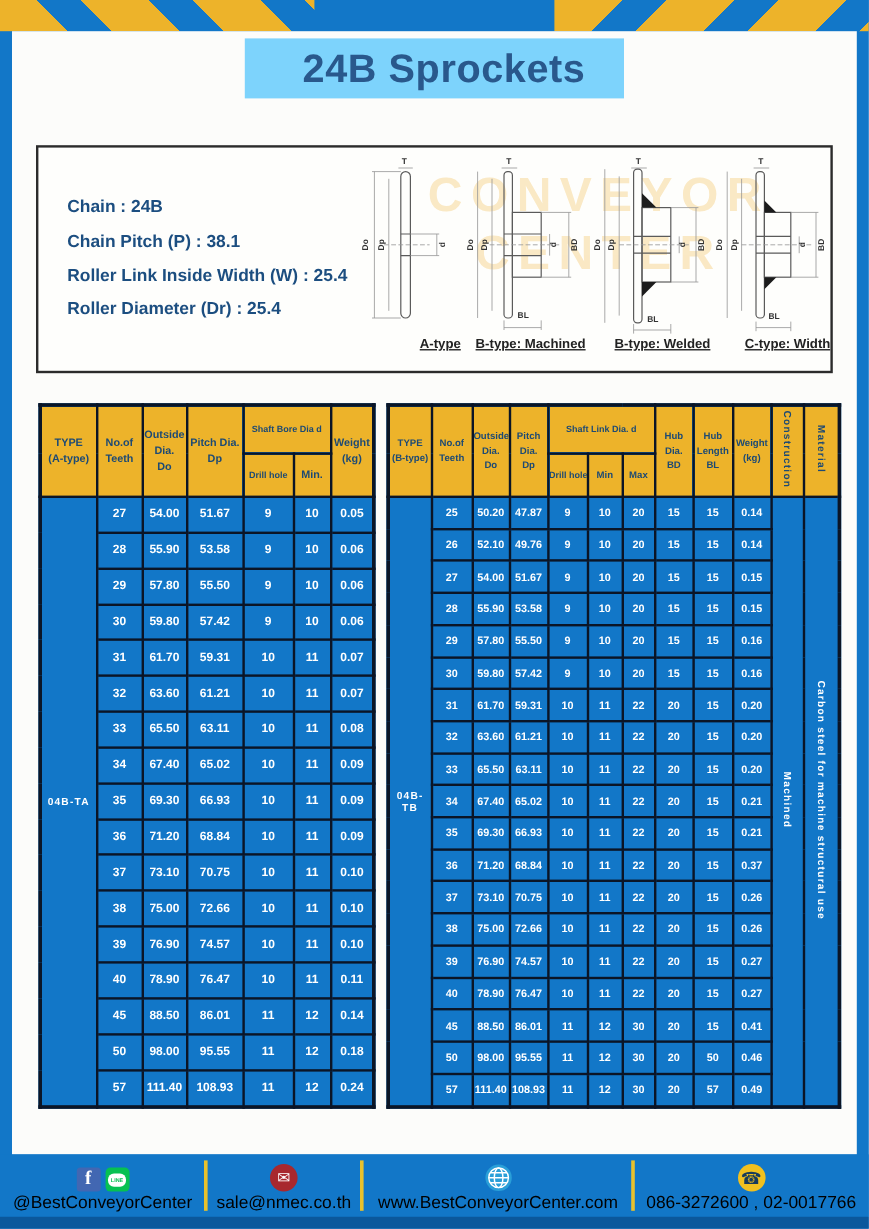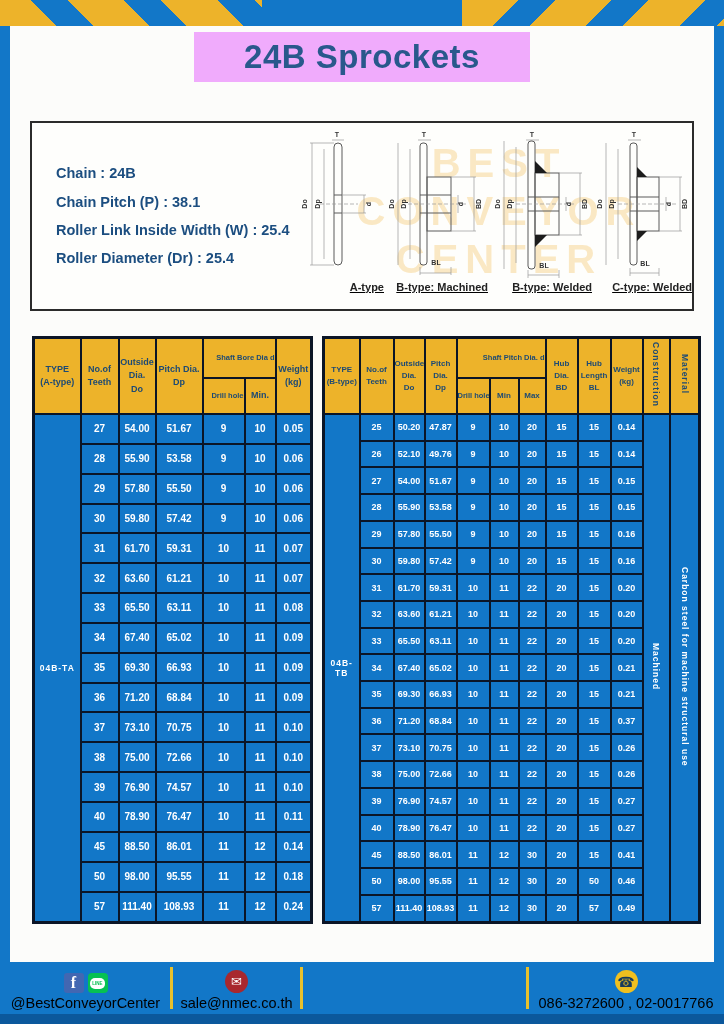--- a/index.html
+++ b/index.html
@@ -9,22 +9,22 @@
   }
   
   .hazard{position:absolute;top:0;height:26px;width:262px;}
   .hazard.left{left:0;background:repeating-linear-gradient(45deg,#edb32a 0 40px,#1277c8 40px 66px);}
   .hazard.right{right:0;background:repeating-linear-gradient(135deg,#edb32a 0 40px,#1277c8 40px 66px);}
   
   .page{position:absolute;left:10px;right:10px;top:26px;bottom:62px;background:#fcfcfa;}
   
   .title-banner{
     position:absolute;top:6px;left:50%;transform:translateX(-50%);
-    width:336px;height:50px;background:#f0abfc;
-    display:flex;align-items:center;justify-content:center;
+    width:300px;height:50px;background:#7dd3fc;
+    display:flex;align-items:center;justify-content:center;padding-left:16px;
   }
   .title-banner h1{
     margin:0;font-size:33px;color:#29588c;letter-spacing:.5px;font-weight:bold;
   }
   
   .spec-panel{
     position:absolute;left:20px;top:95px;width:664px;height:190px;
     border:2px solid #2b2b2b;background:#fefefc;display:flex;align-items:stretch;
     box-sizing:border-box;overflow:hidden;
   }
@@ -46,21 +46,21 @@
   .dimtxt{font-size:7px;fill:#333;font-weight:bold;font-family:"Liberation Sans",sans-serif;}
   .weld{fill:#1c1c1c;stroke:none;}
   
   table{border-collapse:collapse;table-layout:fixed;background:#1277c8;border:3px solid #0b1526;}
   #tableA{position:absolute;left:22px;top:310px;width:278px;height:588px;}
   #tableB{position:absolute;left:312px;top:310px;width:376px;height:588px;}
   th,td{border:2px solid #0b1526;text-align:center;vertical-align:middle;padding:0;overflow:hidden;}
   th{background:#edb32a;color:#1d4a74;font-weight:bold;white-space:pre-line;line-height:1.5;}
   #tableA th{font-size:9px;}
   #tableB th{font-size:8px;}
-  .th-nowrap{white-space:nowrap;font-size:7.5px !important;text-align:right;}
+  .th-nowrap{white-space:nowrap;font-size:7.5px !important;}
   td{color:#fff;font-weight:bold;}
   #tableA td{font-size:10px;}
   #tableB td{font-size:9px;}
   .hrow1 th{height:38px;}
   .hrow2 th{height:34px;}
   .type-cell{font-size:8.5px !important;letter-spacing:1px;}
   .vert-head span,.vert-cell span{
     writing-mode:vertical-rl;display:inline-block;letter-spacing:1px;line-height:1;
   }
   .vert-head span{font-size:8.5px;}
@@ -90,21 +90,20 @@
 <div class="hazard right"></div>
 
 <div class="page">
 
   <div class="title-banner">
     <h1>24B Sprockets</h1>
   </div>
 
   <div class="spec-panel">
     <div class="watermark">
-      <div>BEST</div>
       <div>CONVEYOR</div>
       <div>CENTER</div>
     </div>
 
     <div class="spec-lines">
       <div class="spec-line">Chain : 24B</div>
       <div class="spec-line">Chain Pitch (P) : 38.1</div>
       <div class="spec-line">Roller Link Inside Width (W) : 25.4</div>
       <div class="spec-line">Roller Diameter (Dr) : 25.4</div>
     </div>
@@ -186,21 +185,21 @@
         <text class="dimtxt" transform="rotate(-90 10 75)" x="10" y="75" text-anchor="middle">Do</text>
         <path class="dim" d="M26 20 V130"></path>
         <text class="dimtxt" transform="rotate(-90 22 75)" x="22" y="75" text-anchor="middle">Dp</text>
         <path class="dim" d="M74 68 V82"></path>
         <text class="dimtxt" transform="rotate(-90 79 75)" x="79" y="75" text-anchor="middle">d</text>
         <path class="dim" d="M88 48 V102 M67 48 H90 M67 102 H90"></path>
         <text class="dimtxt" transform="rotate(-90 95 75)" x="95" y="75" text-anchor="middle">BD</text>
         <path class="dim" d="M38 144 H67 M38 139 V147 M67 139 V147"></path>
         <text class="dimtxt" x="53" y="137" text-anchor="middle">BL</text>
       </svg>
-      <div class="fig-caption">C-type: Welded</div>
+      <div class="fig-caption">C-type: Width</div>
     </div>
   </div>
 
   <table id="tableA">
     <colgroup>
       <col style="width:47px">
         <col style="width:38px">
         <col style="width:37px">
         <col style="width:47px">
       <col style="width:42px">
@@ -388,21 +387,21 @@
         <th rowspan="2">TYPE
 (B-type)</th>
         <th rowspan="2">No.of
 Teeth</th>
         <th rowspan="2">Outside
 Dia.
 Do</th>
         <th rowspan="2">Pitch
 Dia.
 Dp</th>
-        <th colspan="3" class="th-nowrap">Shaft Pitch Dia. d</th>
+        <th colspan="3" class="th-nowrap">Shaft Link Dia. d</th>
         <th rowspan="2">Hub
 Dia.
 BD</th>
         <th rowspan="2">Hub
 Length
 BL</th>
         <th rowspan="2">Weight
 (kg)</th>
         <th rowspan="2" class="vert-head"><span>Construction</span></th>
         <th rowspan="2" class="vert-head"><span>Material</span></th>
@@ -642,20 +641,31 @@
     <div class="footer-label">@BestConveyorCenter</div>
   </div>
   <div class="divider d1"></div>
 
   <div class="footer-sec sec2">
     <div class="round-icon mail-icon">✉</div>
     <div class="footer-label">sale@nmec.co.th</div>
   </div>
   <div class="divider d2"></div>
 
+  <div class="footer-sec sec3">
+    <div class="round-icon">
+      <svg width="23" height="23" viewBox="0 0 23 23">
+        <circle cx="11.5" cy="11.5" r="11" fill="#2a9fd8"></circle>
+        <circle cx="11.5" cy="11.5" r="8.2" fill="none" stroke="#fff" stroke-width="1.2"></circle>
+        <ellipse cx="11.5" cy="11.5" rx="3.6" ry="8.2" fill="none" stroke="#fff" stroke-width="1.2"></ellipse>
+        <path d="M3.3 11.5 H19.7 M4.6 7.3 H18.4 M4.6 15.7 H18.4" stroke="#fff" stroke-width="1.2" fill="none"></path>
+      </svg>
+    </div>
+    <div class="footer-label">www.BestConveyorCenter.com</div>
+  </div>
   <div class="divider d3"></div>
 
   <div class="footer-sec sec4">
     <div class="round-icon phone-icon">☎</div>
     <div class="footer-label">086-3272600 , 02-0017766</div>
   </div>
 </div>
 <div class="bottom-stripe"></div>
 
 </body></html>

